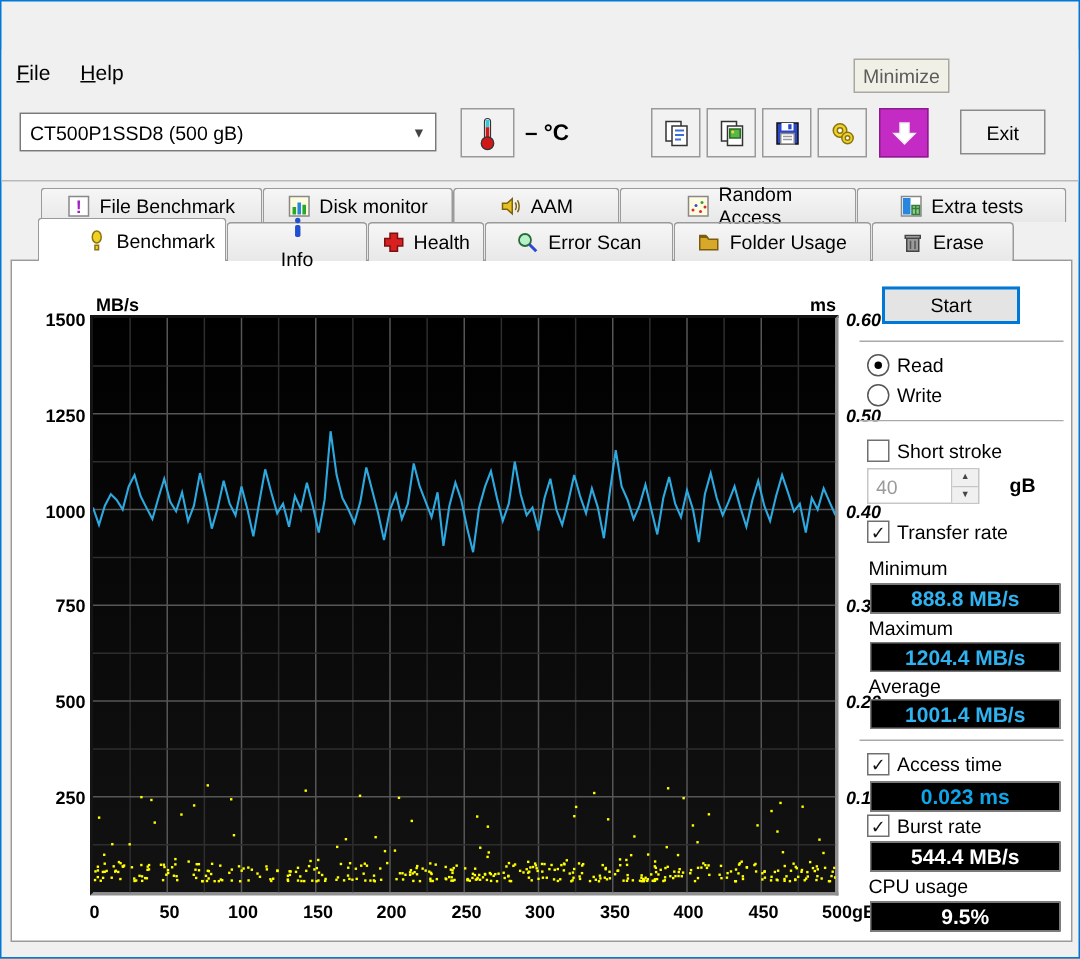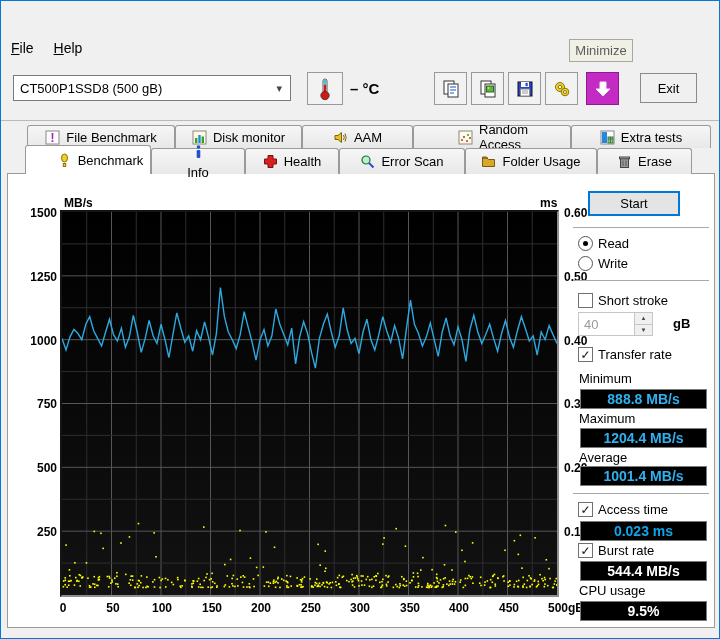--- a/index.html
+++ b/index.html
@@ -43,21 +43,21 @@
   .tabrow2{left:24px;top:147px;height:26px;}
   .tab{display:flex;align-items:center;justify-content:center;gap:6px;font-size:13px;color:#000;
        background:linear-gradient(#f6f6f6,#e8e8e8);border:1px solid #9a9a9a;border-bottom:none;
        border-radius:3px 3px 0 0;box-sizing:border-box;}
   .tab.active{background:#fff;height:29px;margin-top:-3px;z-index:8;position:relative;padding-left:24px;}
   .tab .ticon{width:15px;height:15px;flex:none;}
   
   .axis-label{position:absolute;font-size:12px;font-weight:bold;color:#000;z-index:6;}
   .tick{position:absolute;font-size:12px;font-weight:bold;color:#000;z-index:6;}
   .tick.left{width:38px;text-align:right;left:18px;}
-  .tick.right{left:563px;width:40px;text-align:left;}
+  .tick.right{left:563px;width:40px;text-align:left;font-style:italic;}
   .tick.bottom{top:600px;width:40px;text-align:center;}
   .plot{position:absolute;left:59px;top:209px;width:499px;height:387px;box-sizing:border-box;
         border:2px solid;border-color:#141414 #8f8f8f #8f8f8f #141414;
         background:linear-gradient(180deg,#000 0%,#121212 100%);z-index:6;}
   
   .rp-sep{position:absolute;left:572px;width:136px;height:0;border-top:1px solid #a9a9a9;
           border-bottom:1px solid #fff;z-index:6;}
   .start-btn{position:absolute;left:587px;top:190px;width:92px;height:25px;background:#e4e4e4;
              border:2px solid #0078d7;box-sizing:border-box;font-size:13px;display:flex;
              align-items:center;justify-content:center;z-index:6;}
@@ -212,21 +212,21 @@
       </svg>
       <span>Benchmark</span>
     </div>
     <div class="tab" style="width:94px;flex-direction:column;">
       <svg class="ticon" viewBox="0 0 15 15">
         <circle cx="7.5" cy="3" r="1.8" fill="#2050d0"></circle>
         <rect x="5.7" y="6" width="3.6" height="8" rx="1.2" fill="#2050d0"></rect>
       </svg>
       <span>Info</span>
     </div>
-    <div class="tab" style="width:94px;">
+    <div class="tab" style="width:78px;">
       <svg class="ticon" viewBox="0 0 15 15">
         <path d="M5 1.5 H10 V5 H13.5 V10 H10 V13.5 H5 V10 H1.5 V5 H5 Z" fill="#d82020" stroke="#7a1010"></path>
       </svg>
       <span>Health</span>
     </div>
     <div class="tab" style="width:126px;">
       <svg class="ticon" viewBox="0 0 15 15">
         <circle cx="6" cy="6" r="4" fill="#b8f0c8" stroke="#2a6b3a" stroke-width="1.2"></circle>
         <line x1="9" y1="9" x2="13.5" y2="13.5" stroke="#2a4bd0" stroke-width="2"></line>
       </svg>

